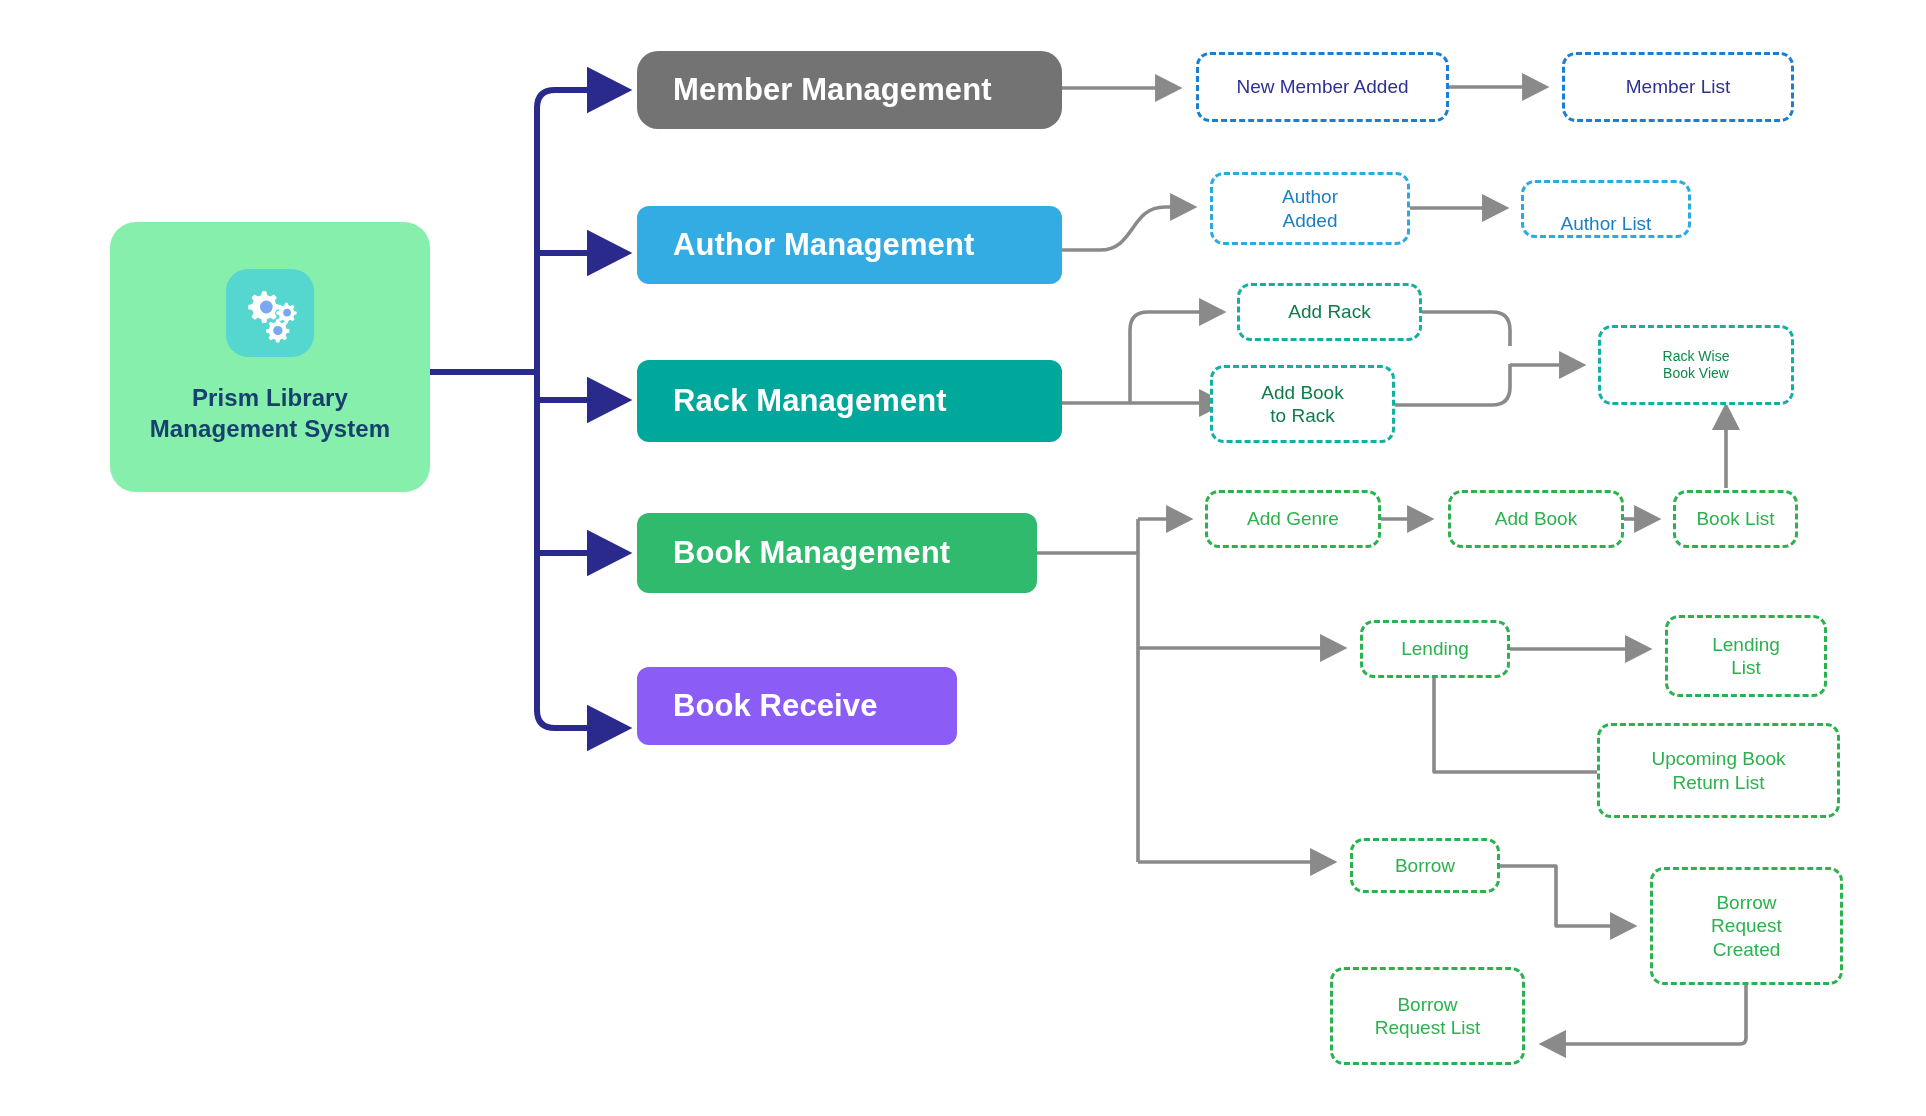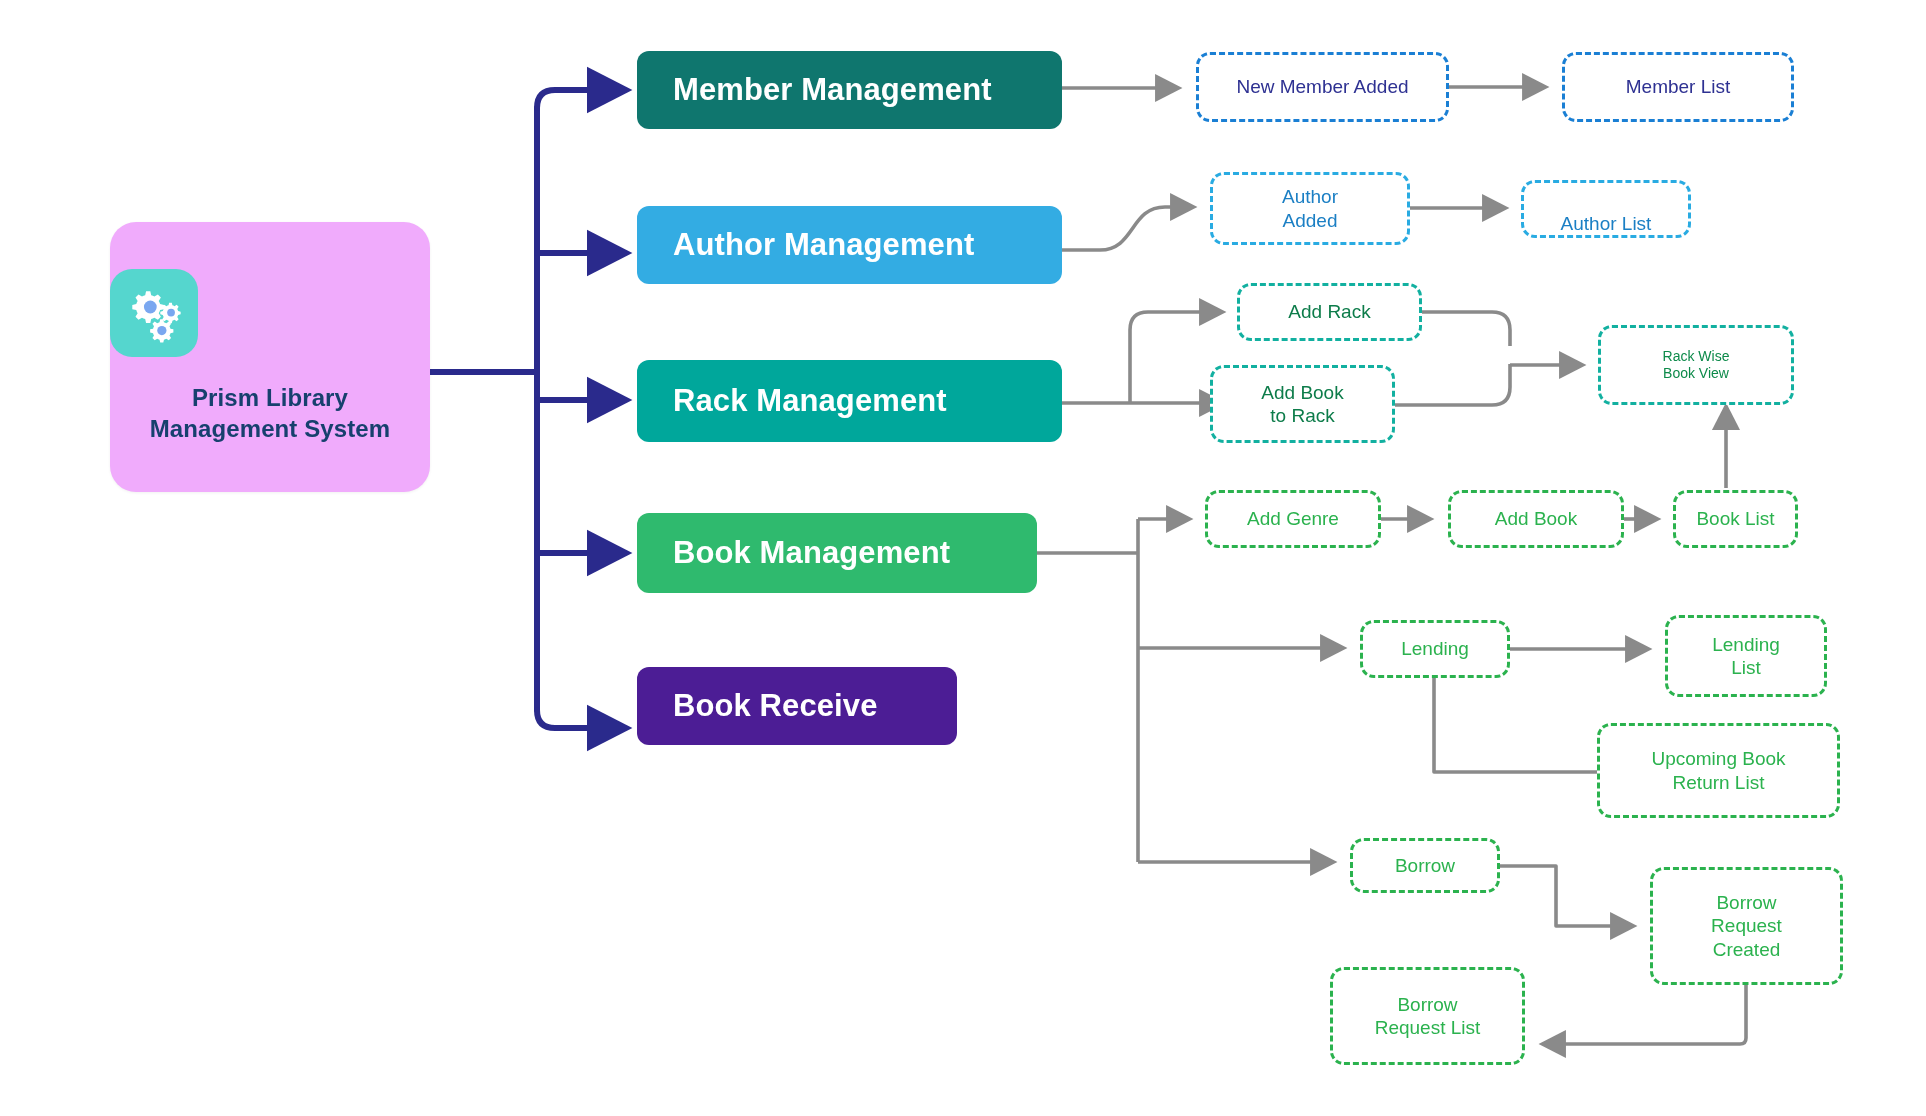--- a/index.html
+++ b/index.html
@@ -3,22 +3,22 @@
 <meta charset="utf-8">
 <style>
   html,body{margin:0;padding:0;background:#ffffff;}
   body{width:1926px;height:1116px;font-family:"Liberation Sans",sans-serif;overflow:hidden;}
   #stage{position:relative;width:1926px;height:1116px;background:#fff;}
   svg.wires{position:absolute;left:0;top:0;width:1926px;height:1116px;pointer-events:none;}
 
   
   .root-card{
     position:absolute;left:110px;top:222px;width:320px;height:270px;
-    background:#f0abfc;border-radius:26px;
-    display:flex;flex-direction:column;justify-content:center;
+    background:#86efac;border-radius:26px;
+    display:flex;flex-direction:column;align-items:center;justify-content:center;
     box-shadow:0 1px 3px rgba(0,0,0,.06);
   }
   .root-icon{
     width:88px;height:88px;border-radius:22px;background:#55d6ce;
     display:flex;align-items:center;justify-content:center;margin-bottom:26px;
   }
   .root-title{
     color:#17406e;font-weight:bold;font-size:24px;line-height:1.28;text-align:center;
     letter-spacing:.1px;white-space:pre-line;
   }
@@ -112,37 +112,37 @@
         </g>
         <circle cx="28.2" cy="25.8" r="6.6" fill="#7aa7f0"></circle>
         <circle cx="49.6" cy="31.6" r="4.0" fill="#7aa7f0"></circle>
         <circle cx="40.1" cy="50.1" r="4.8" fill="#7aa7f0"></circle>
       </svg>
     </div>
     <div class="root-title">Prism Library
 Management System</div>
   </div>
 
-  <div class="module" style="left:637px;top:51px;width:425px;height:78px;background:#0f766e;">
+  <div class="module" style="left:637px;top:51px;width:425px;height:78px;background:#737373;border-radius:21px;">
     <span>Member Management</span>
   </div>
 
   <div class="module" style="left:637px;top:206px;width:425px;height:78px;background:#33ace3;align-items:center;">
     <span>Author Management</span>
   </div>
 
   <div class="module" style="left:637px;top:360px;width:425px;height:82px;background:#00a79b;">
     <span>Rack Management</span>
   </div>
 
   <div class="module" style="left:637px;top:513px;width:400px;height:80px;background:#2fba6e;">
     <span>Book Management</span>
   </div>
 
-  <div class="module" style="left:637px;top:667px;width:320px;height:78px;background:#4c1d95;">
+  <div class="module" style="left:637px;top:667px;width:320px;height:78px;background:#8b5cf6;">
     <span>Book Receive</span>
   </div>
 
   <div class="node" style="left:1196px;top:52px;width:253px;height:70px;border-color:#1a7fd4;color:#2e3192;font-size:19px;">
     <span>New Member Added</span>
   </div>
 
   <div class="node" style="left:1210px;top:172px;width:200px;height:73px;border-color:#29abe2;color:#1b7fc4;font-size:19px;">
     <span>Author
 Added</span>

